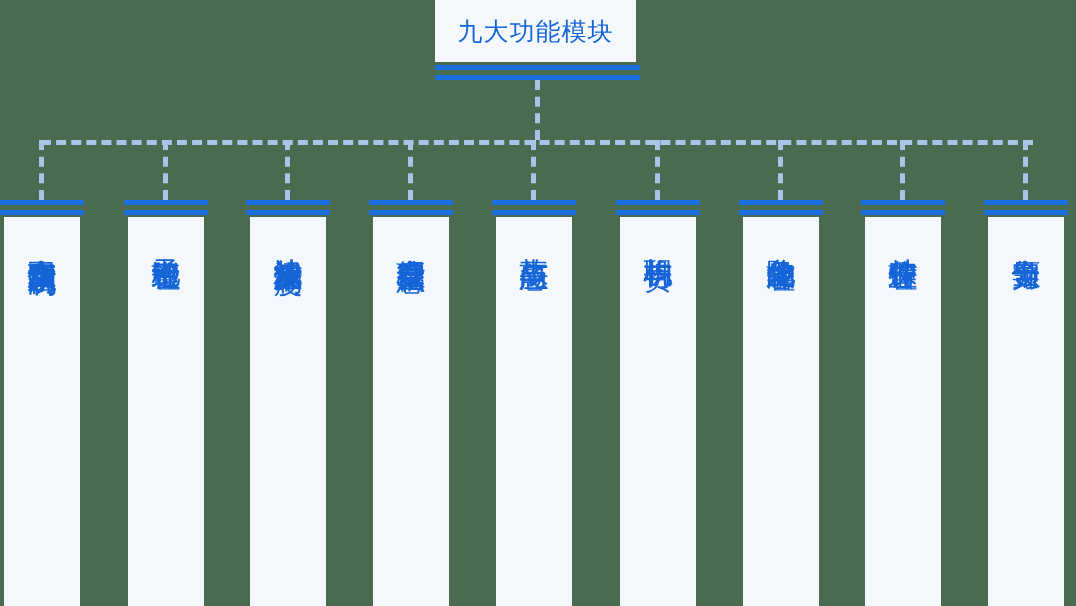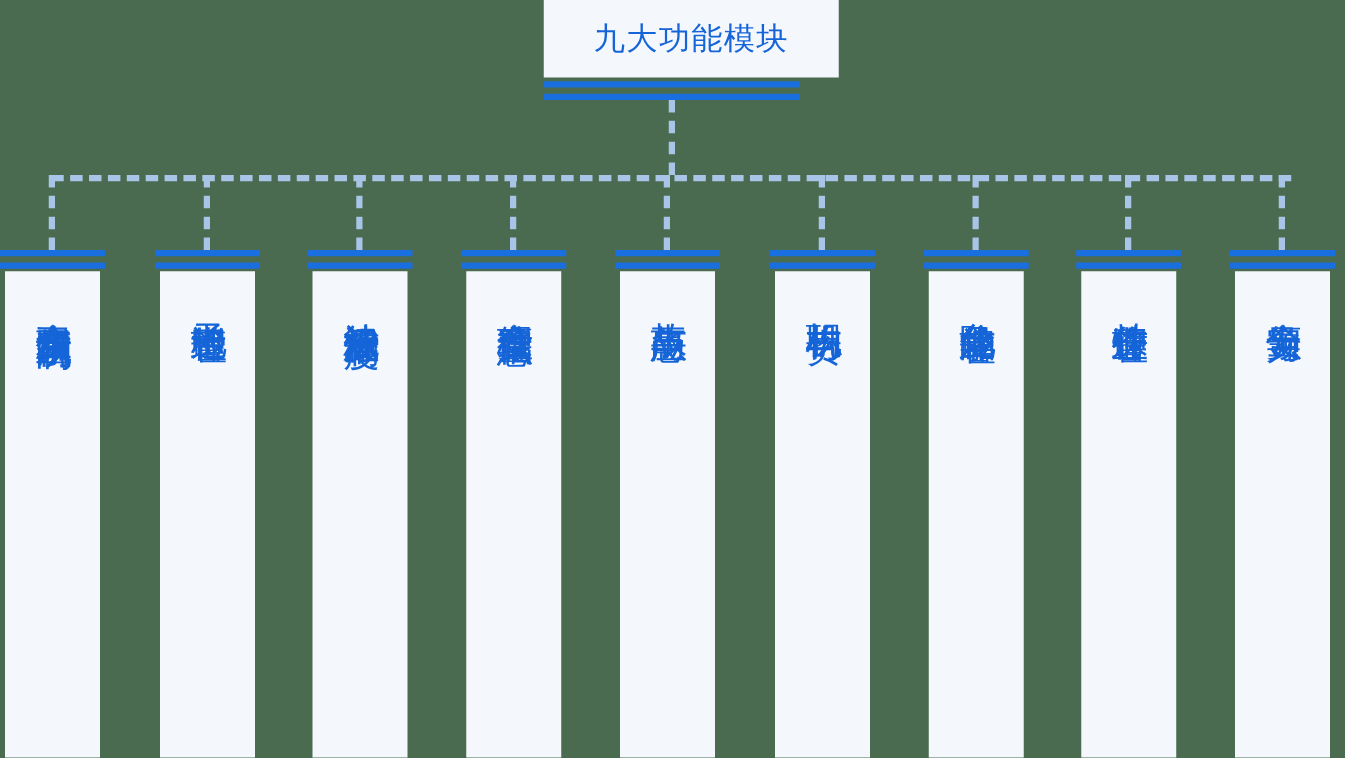--- a/index.html
+++ b/index.html
@@ -26,21 +26,21 @@
     position: absolute;
     left: 435px;
     top: 0px;
     width: 205px;
     height: 80px;
   }
   .root-box {
     position: absolute;
     left: 0;
     top: 0;
-    width: 236px;
+    width: 201px;
     height: 62px;
     background: #f4f8fd;
     display: flex;
     align-items: center;
     justify-content: center;
     box-sizing: border-box;
   }
   .root-label {
     color: #1565d8;
     font-size: 25px;

